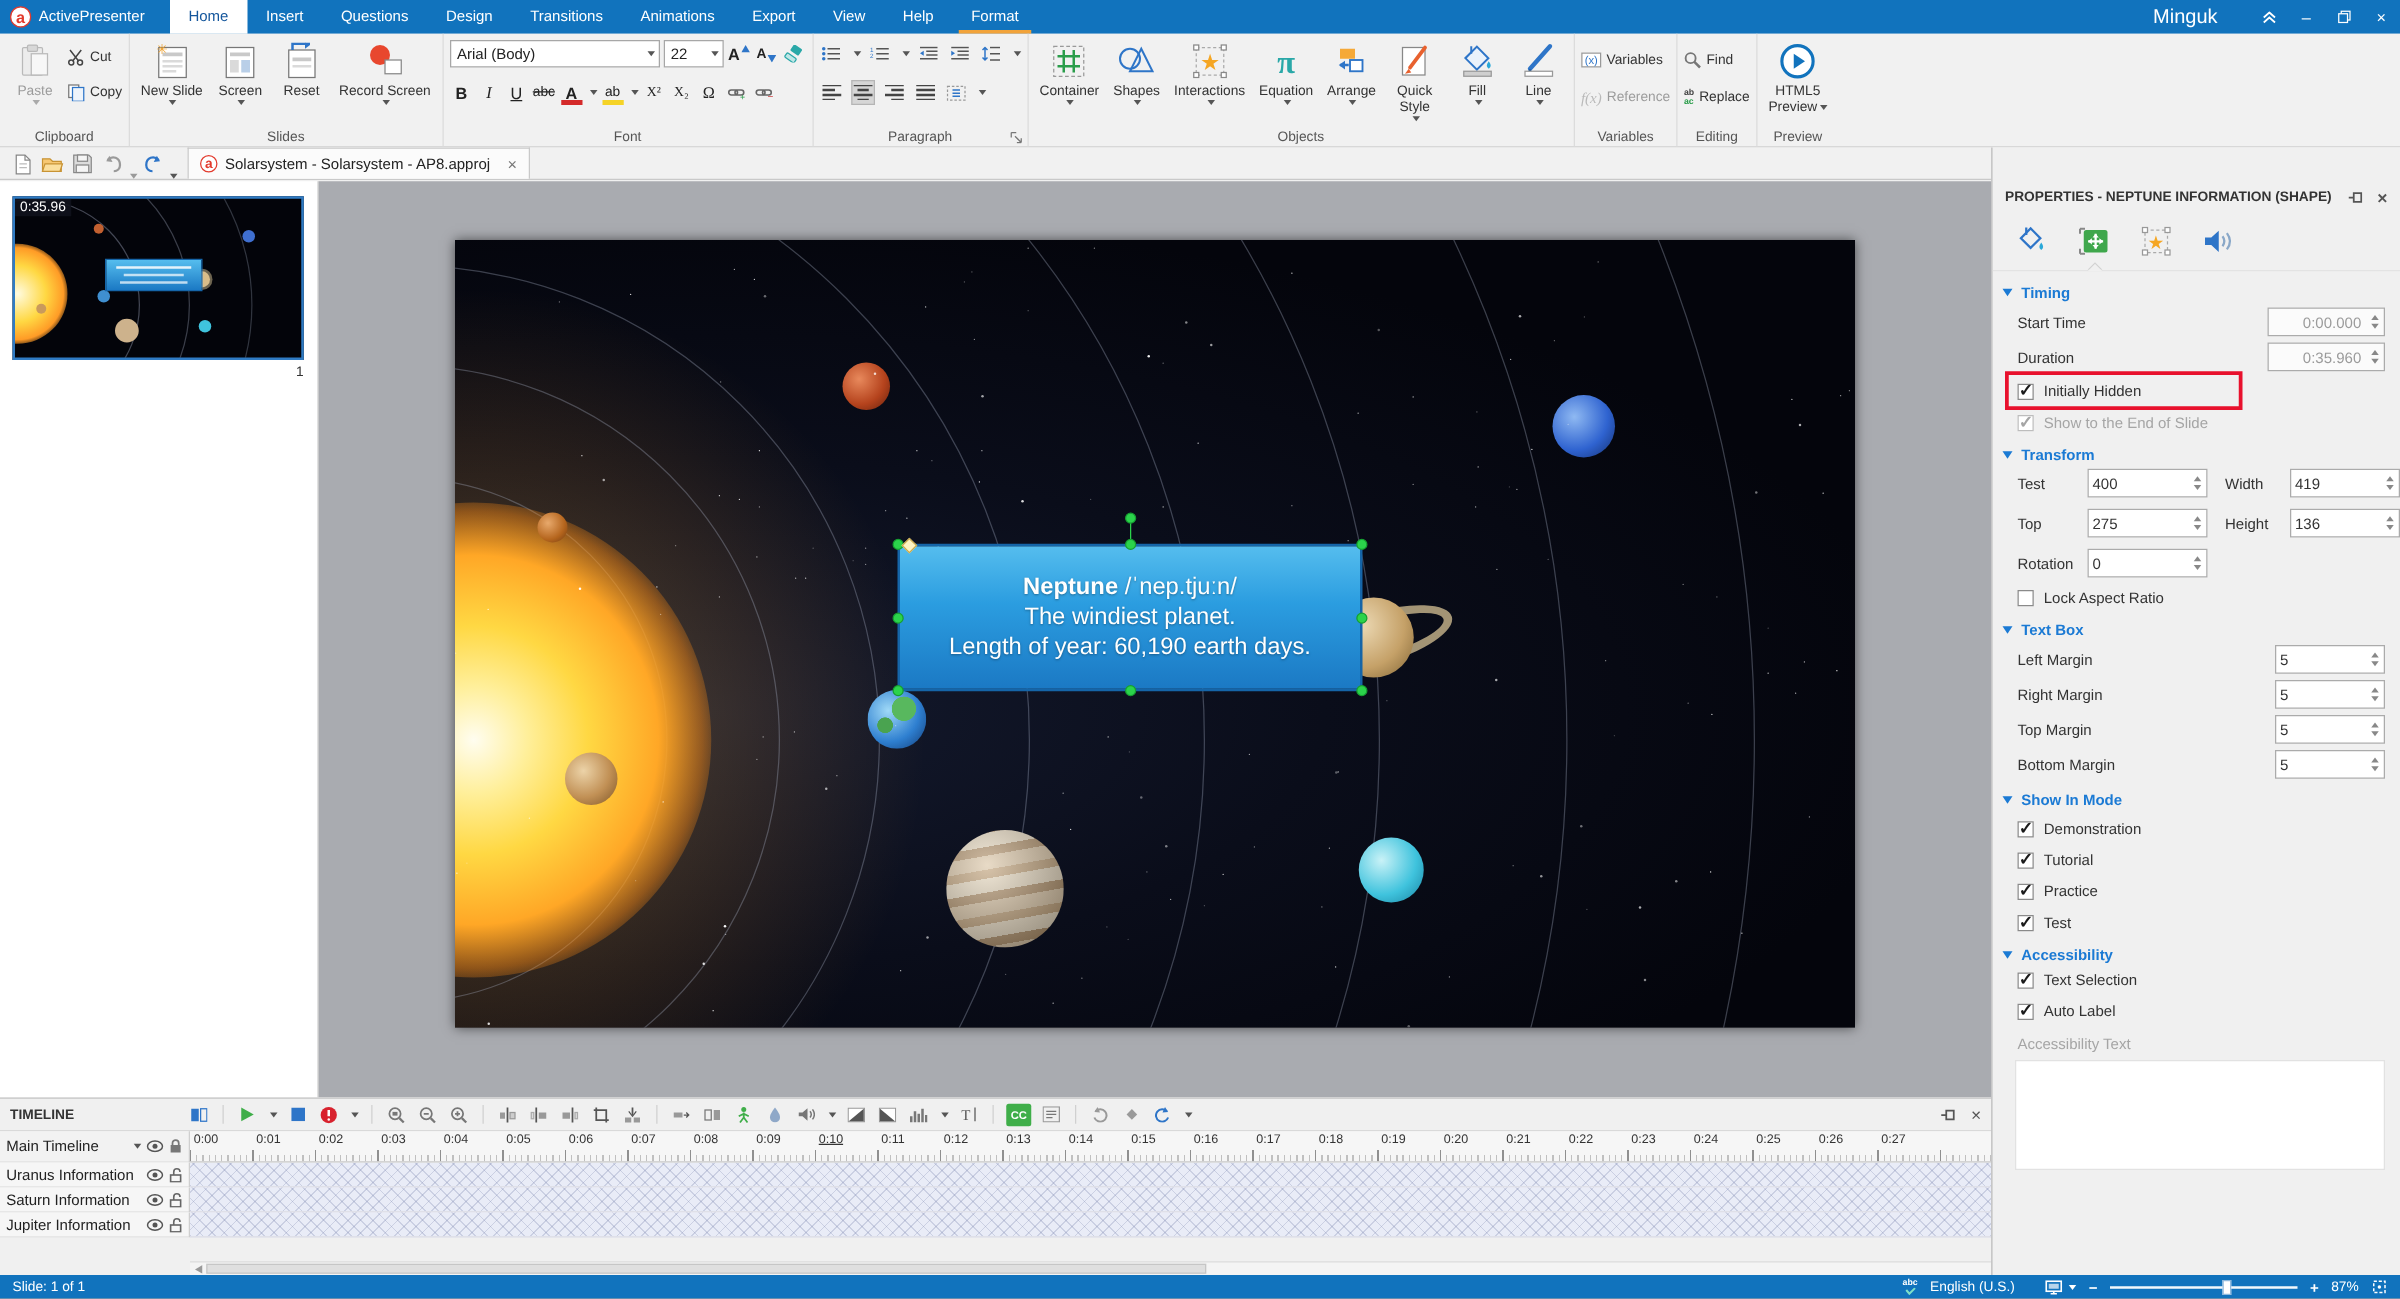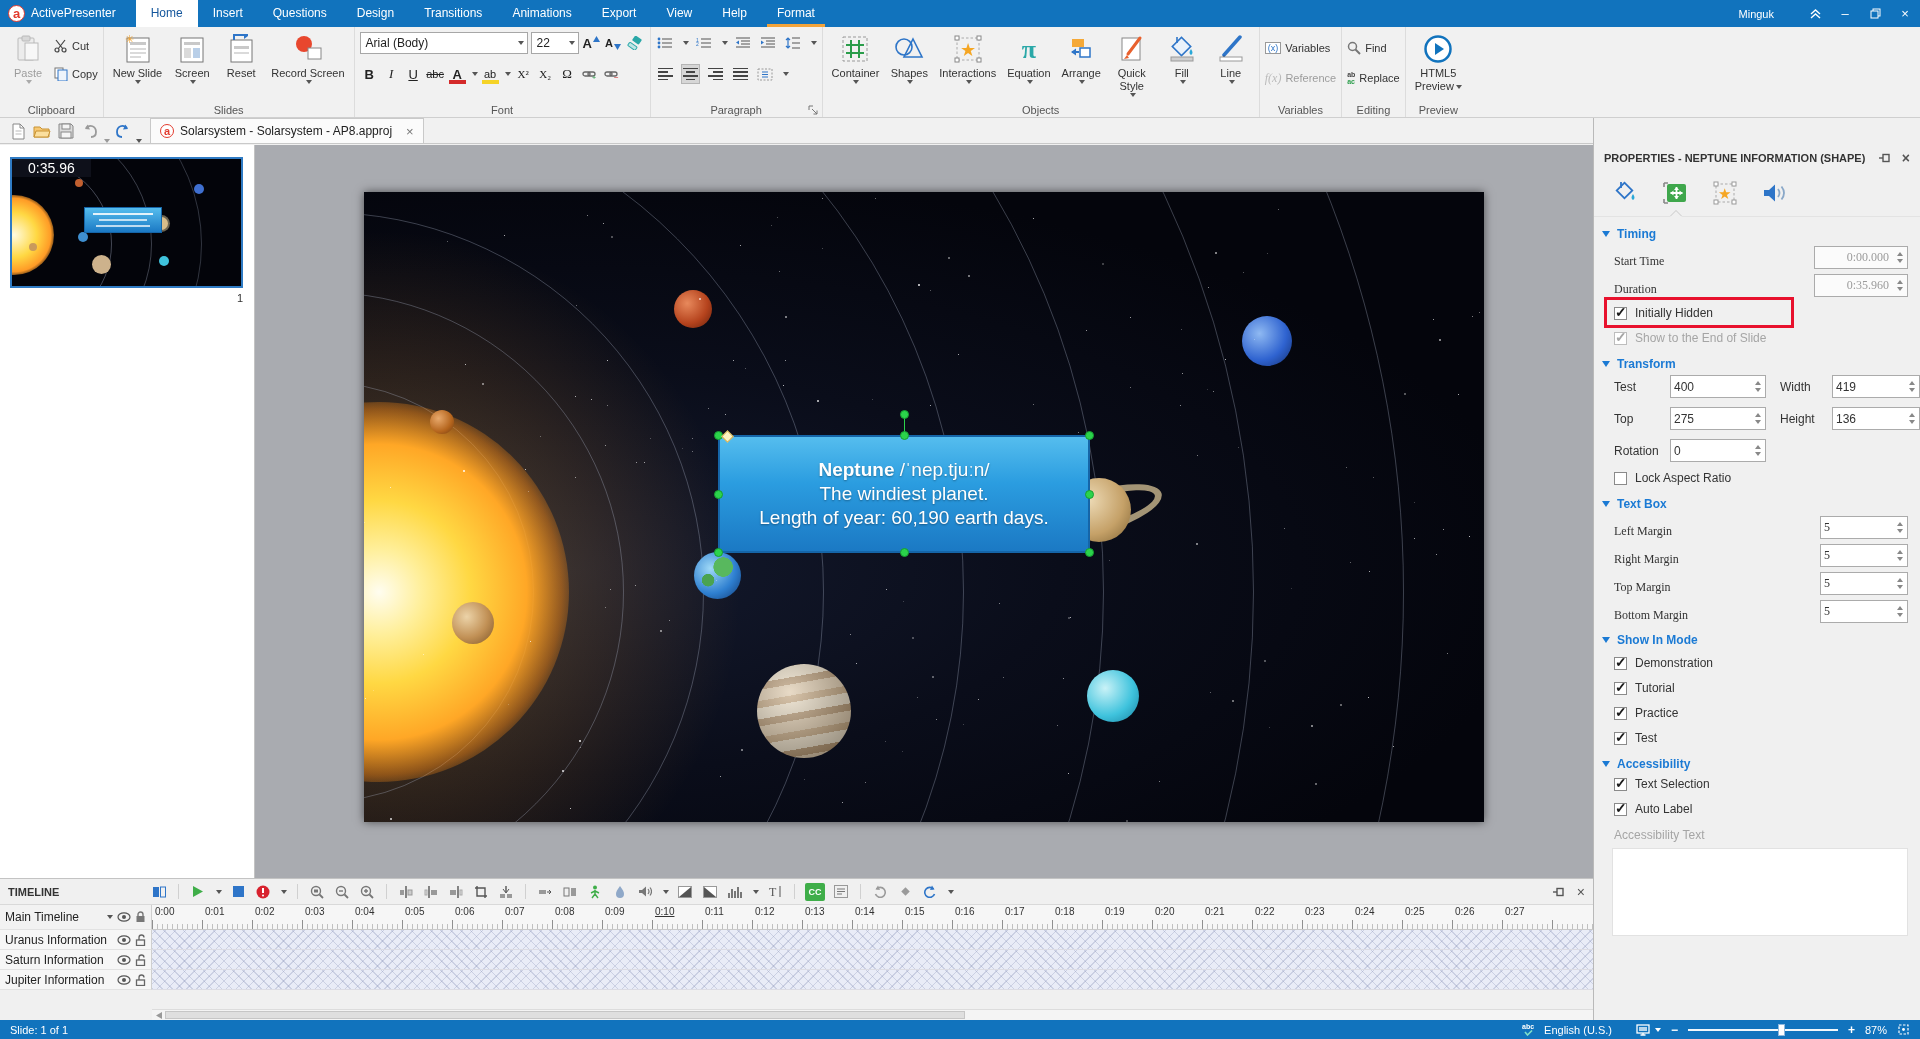--- a/index.html
+++ b/index.html
@@ -7,21 +7,21 @@
   .app *{box-sizing:border-box;}
 
   
   .titlebar{position:absolute;left:0;top:0;right:0;height:27px;background:#1173bd;display:flex;align-items:stretch;color:#fff;}
   .logo-badge{width:17px;height:17px;border-radius:50%;background:#fff;color:#e23b2e;font-weight:bold;font-size:13px;line-height:16px;text-align:center;margin:5px 6px 0 8px;border:1px solid #e23b2e;}
   .appname{font-size:12px;line-height:27px;margin-right:20px;}
   .mtab{padding:0 15px;line-height:27px;font-size:12px;position:relative;cursor:default;}
   .mtab.active{background:#fff;color:#14569c;}
   .mtab.contextual::after{content:"";position:absolute;left:5px;right:5px;bottom:0;height:3px;background:#f2a33a;}
   .tb-right{margin-left:auto;display:flex;align-items:center;}
-  .username{font-size:11px;margin-right:26px;}
+  .username{font-size:16px;margin-right:26px;}
   .winbtn{width:30px;height:27px;display:flex;align-items:center;justify-content:center;font-size:13px;}
 
   
   .ribbon{position:absolute;top:27px;left:0;right:0;height:91px;background:#f1f1f1;border-bottom:1px solid #cfcfcf;display:flex;}
   .rgroup{position:relative;border-right:1px solid #dcdcdc;padding:3px 5px 15px 5px;display:flex;gap:3px;}
   .glabel{position:absolute;left:0;right:0;bottom:1px;text-align:center;font-size:11px;color:#555;}
   .bigbtn{min-width:46px;padding:3px 4px 0;display:flex;flex-direction:column;align-items:center;font-size:11px;color:#333;text-align:center;line-height:13px;}
   .bigbtn .bicon{height:32px;display:flex;align-items:center;justify-content:center;margin-bottom:2px;}
   .caret{display:inline-block;width:0;height:0;border-left:3.5px solid transparent;border-right:3.5px solid transparent;border-top:4px solid #555;vertical-align:middle;margin-left:2px;}
   .disabled{opacity:.45;}
@@ -39,21 +39,21 @@
   
   .tabrow{position:absolute;top:118px;left:0;right:0;height:26px;background:#f1f1f1;border-bottom:1px solid #c9c9c9;display:flex;align-items:flex-end;}
   .qabtn{width:24px;height:24px;display:flex;align-items:center;justify-content:center;}
   .doctab{display:flex;align-items:center;gap:6px;background:#fbfbfb;border:1px solid #c9c9c9;border-bottom:none;height:25px;padding:0 9px;margin-left:8px;font-size:12px;color:#222;}
   .doctab .logo-badge{width:14px;height:14px;margin:0;font-size:11px;line-height:13px;}
   .dockicons{margin-left:auto;display:flex;align-items:center;gap:14px;padding:0 14px 5px 0;color:#555;}
 
   
   .slidepanel{position:absolute;left:0;top:145px;width:255px;bottom:161px;background:#fff;border-right:1px solid #c3c3c3;}
   .thumb{position:absolute;left:10px;top:12px;width:233px;height:131px;border:2px solid #2f7bc4;background:#03040a;overflow:hidden;}
-  .badge{position:absolute;left:0;top:0;background:rgba(15,18,28,.9);color:#fff;font-size:14px;padding:1px 16px;z-index:4;}
+  .badge{position:absolute;left:0;top:0;background:rgba(15,18,28,.9);color:#fff;font-size:11px;padding:1px 4px;z-index:4;}
   .thumbnum{position:absolute;left:10px;top:147px;width:233px;text-align:right;font-size:11px;color:#333;}
 
   
   .canvas{position:absolute;left:255px;top:145px;right:327px;bottom:161px;background:#a9abb0;overflow:hidden;}
   .slide{position:absolute;left:109px;top:47px;width:1120px;height:630px;background:#04050c;overflow:hidden;box-shadow:0 0 9px rgba(0,0,0,.55);}
   .scene{position:absolute;inset:0;background:radial-gradient(ellipse at 18% 60%, #141a2e 0%, #0a0d1a 38%, #04050c 75%);}
   .star{position:absolute;background:#fff;border-radius:50%;}
   .sun{position:absolute;left:-175px;top:210px;width:380px;height:380px;border-radius:50%;
        background:radial-gradient(circle, #fffdf0 0%, #ffef9a 16%, #ffd843 34%, #ffa726 55%, rgba(255,140,20,.45) 68%, rgba(255,120,10,0) 75%);}
   .sunglow{position:absolute;left:-350px;top:35px;width:730px;height:730px;border-radius:50%;
@@ -106,21 +106,21 @@
   
   .props{position:absolute;top:118px;right:0;width:327px;bottom:19px;background:#f0f0f0;border-left:1px solid #b9b9b9;font-size:12px;}
   .props-inner{position:absolute;top:27px;left:0;right:0;bottom:0;overflow:hidden;}
   .props-header{height:25px;display:flex;align-items:center;padding:0 10px;font-weight:bold;font-size:11px;color:#333;}
   .props-header .ph-t{flex:1;}
   .ptabs{display:flex;gap:20px;padding:9px 0 10px 16px;align-items:center;border-bottom:1px solid #e3e3e3;}
   .ptab{width:30px;height:27px;display:flex;align-items:center;justify-content:center;position:relative;}
   .ptab.sel::after{content:"";position:absolute;left:10px;bottom:-11px;border-left:6px solid transparent;border-right:6px solid transparent;border-bottom:6px solid #f0f0f0;filter:drop-shadow(0 -1px 0 #c9c9c9);}
   .psec-h{display:flex;align-items:center;gap:7px;color:#1b7ad4;font-weight:bold;font-size:12px;margin:10px 0 4px 8px;}
   .tri-down{width:0;height:0;border-left:4.5px solid transparent;border-right:4.5px solid transparent;border-top:6px solid #1b7ad4;}
-  .prow{display:flex;align-items:flex-end;height:23px;margin:5px 12px 5px 20px;position:relative;font-family:Liberation Serif, serif;}
+  .prow{display:flex;align-items:center;height:23px;margin:5px 12px 5px 20px;position:relative;}
   .plabel{color:#333;}
   .pfield{display:flex;align-items:stretch;border:1px solid #ababab;background:#fff;height:23px;margin-left:auto;width:94px;}
   .pfield .val{flex:1;padding:0 3px;font-size:12px;display:flex;align-items:center;}
   .pfield.dis{background:#fbfbfb;}
   .pfield.dis .val{color:#9b9b9b;justify-content:flex-end;}
   .spin{width:15px;display:flex;flex-direction:column;align-items:center;justify-content:center;gap:3px;}
   .spin i{display:block;width:0;height:0;border-left:3.5px solid transparent;border-right:3.5px solid transparent;}
   .spin .up{border-bottom:4px solid #888;}
   .spin .dn{border-top:4px solid #888;}
   .cbrow{display:flex;align-items:center;gap:8px;margin:7px 12px 7px 20px;height:18px;position:relative;}

